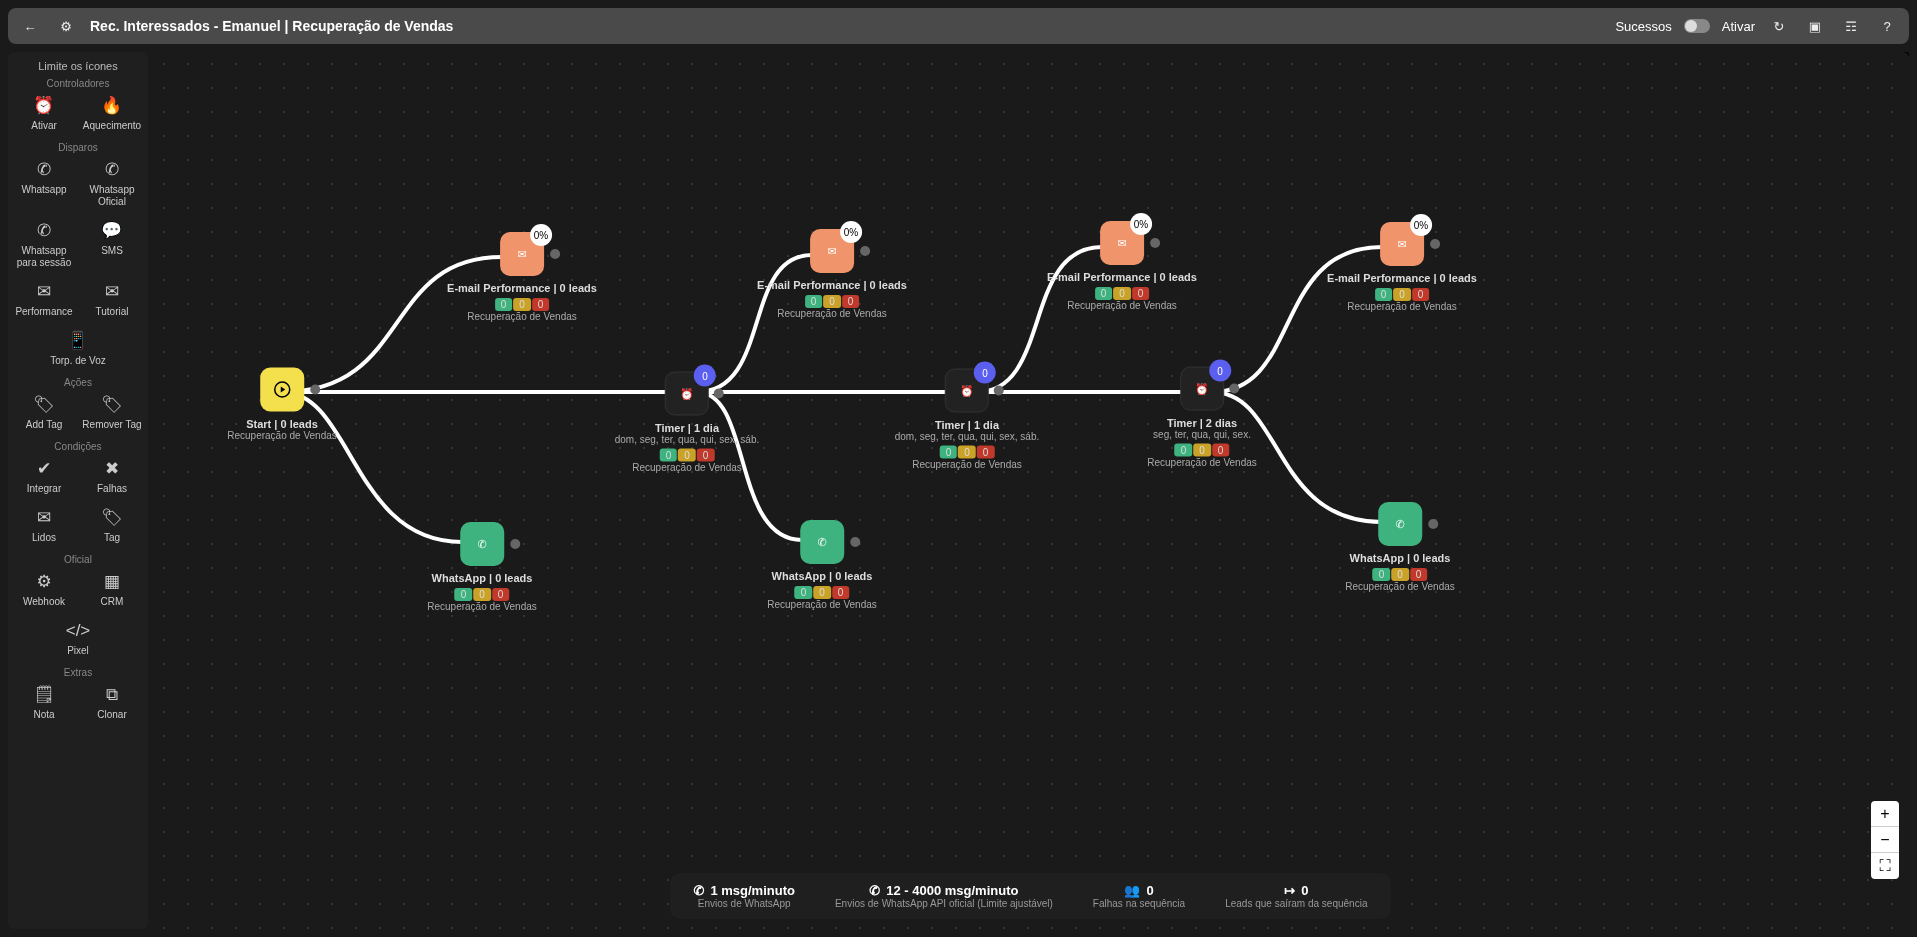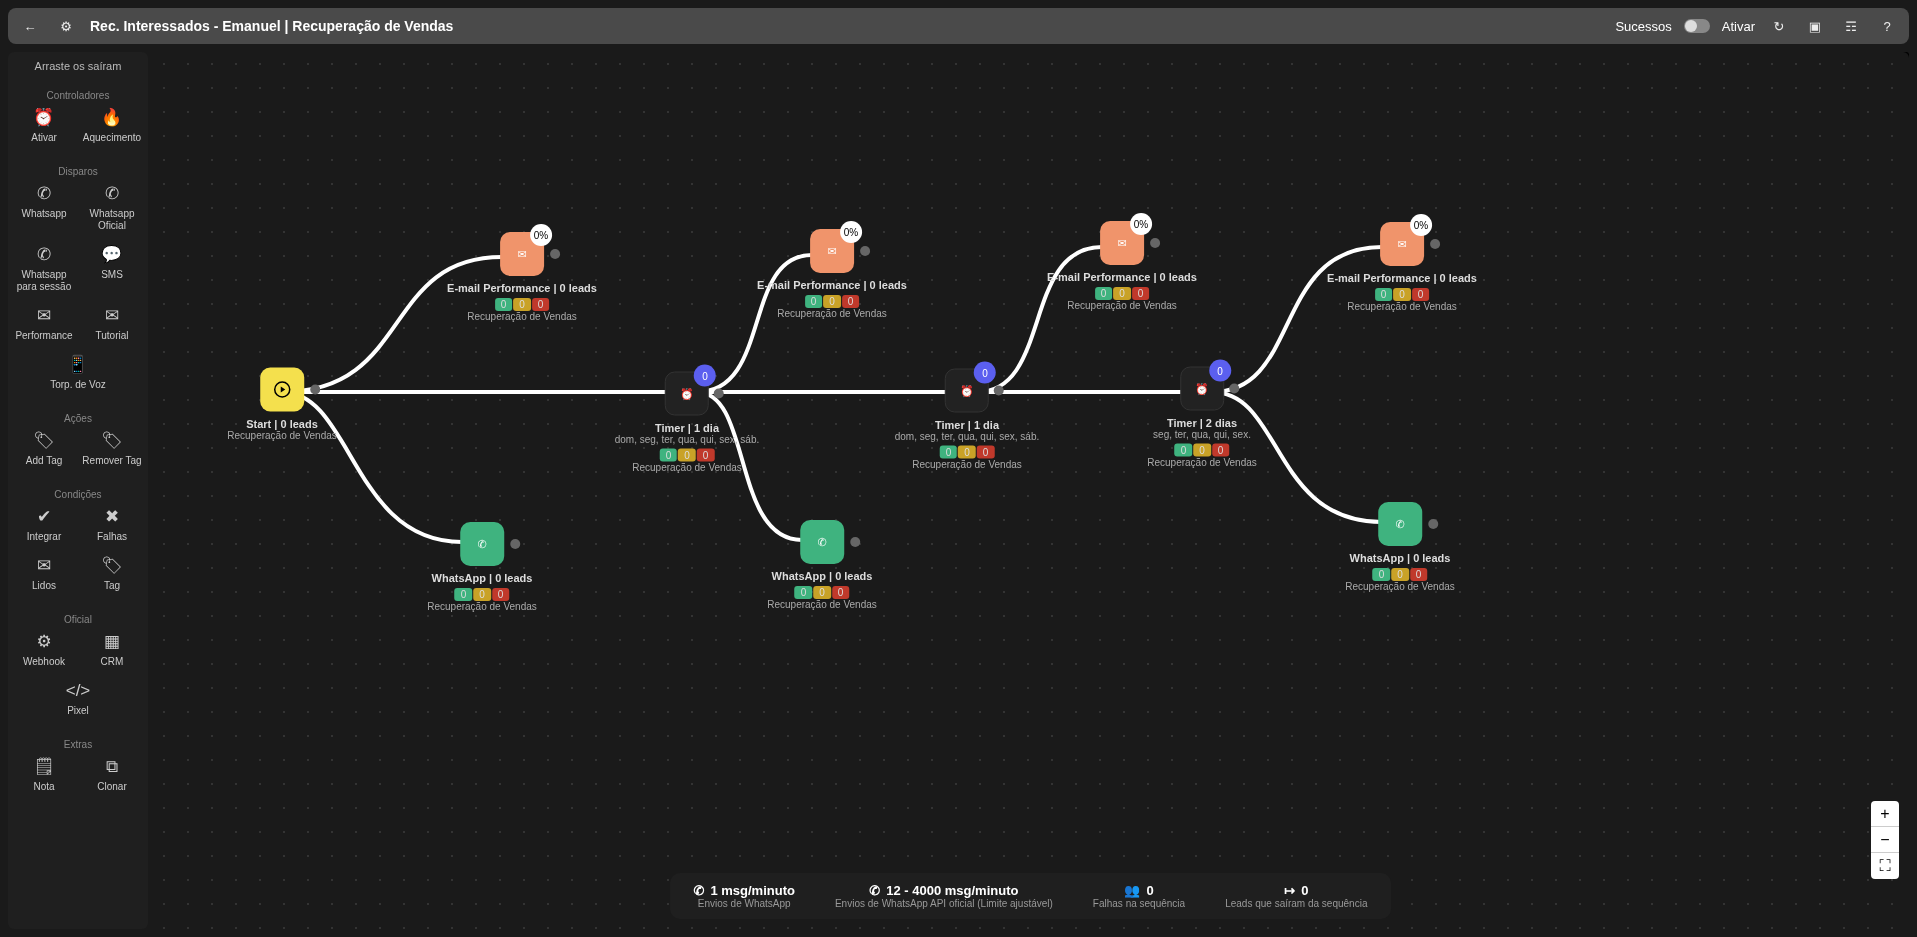--- a/index.html
+++ b/index.html
@@ -12,21 +12,21 @@
 .header .spacer { flex:1; }
 .header .toggle { width:26px; height:14px; background:#888; border-radius:10px; position:relative; }
 .header .toggle::after { content:""; position:absolute; width:12px; height:12px; background:#ddd; border-radius:50%; top:1px; left:1px;}
 
 
 .tutorial { position:absolute; top:52px; right:8px; background:#000; color:#fff; font-size:11px; padding:3px 6px; border-radius:3px;}
 
 
 .sidebar { position:absolute; top:52px; left:8px; width:140px; bottom:8px; background:#1f1f1f; border-radius:6px; padding:6px 2px; overflow-y:auto;}
 .sidebar .hint { font-size:11px; text-align:center; color:#bbb; padding:2px 0;}
-.sidebar .section-label { font-size:10px; color:#888; text-align:center; margin-top:16px;}
+.sidebar .section-label { font-size:10px; color:#888; text-align:center; margin-top:4px;}
 .sidebar .grid { display:flex; flex-wrap:wrap; justify-content:space-around;}
 .sidebar .item { width:64px; display:flex; flex-direction:column; align-items:center; margin:6px 0; font-size:10px; color:#ccc; text-align:center; line-height:1.2; cursor:grab;}
 .sidebar .item .ic { width:22px; height:22px; display:flex; align-items:center; justify-content:center; margin-bottom:3px; font-size:17px;}
 
 
 .canvas { position:absolute; top:52px; left:152px; right:8px; bottom:8px; background:#1a1a1a; background-image:radial-gradient(circle,#333 1px, transparent 1px); background-size:24px 24px; border-radius:6px; overflow:hidden;}
 svg.edges { position:absolute; inset:0; width:100%; height:100%; pointer-events:none;}
 .edges path { stroke:#fff; stroke-width:4; fill:none; }
 
 .node { position:absolute; transform:translate(-50%,-50%); text-align:center; font-size:11px; color:#ddd; }
@@ -71,21 +71,21 @@
   <span class="icon-btn">↻</span>
   <span class="icon-btn">▣</span>
   <span class="icon-btn">☶</span>
   <span class="icon-btn">?</span>
 </div>
 
 <div class="tutorial">Tutorial</div>
 
 <div class="sidebar">
 
-  <div class="hint">Arraste os saíram</div>
+  <div class="hint">Limite os ícones</div>
 
   <div class="section-label">Controladores</div>
   <div class="grid">
     <div class="item">
         <span class="ic">⏰</span>
         <span>Ativar</span>
       </div>
     <div class="item">
         <span class="ic">🔥</span>
         <span>Aquecimento</span>

